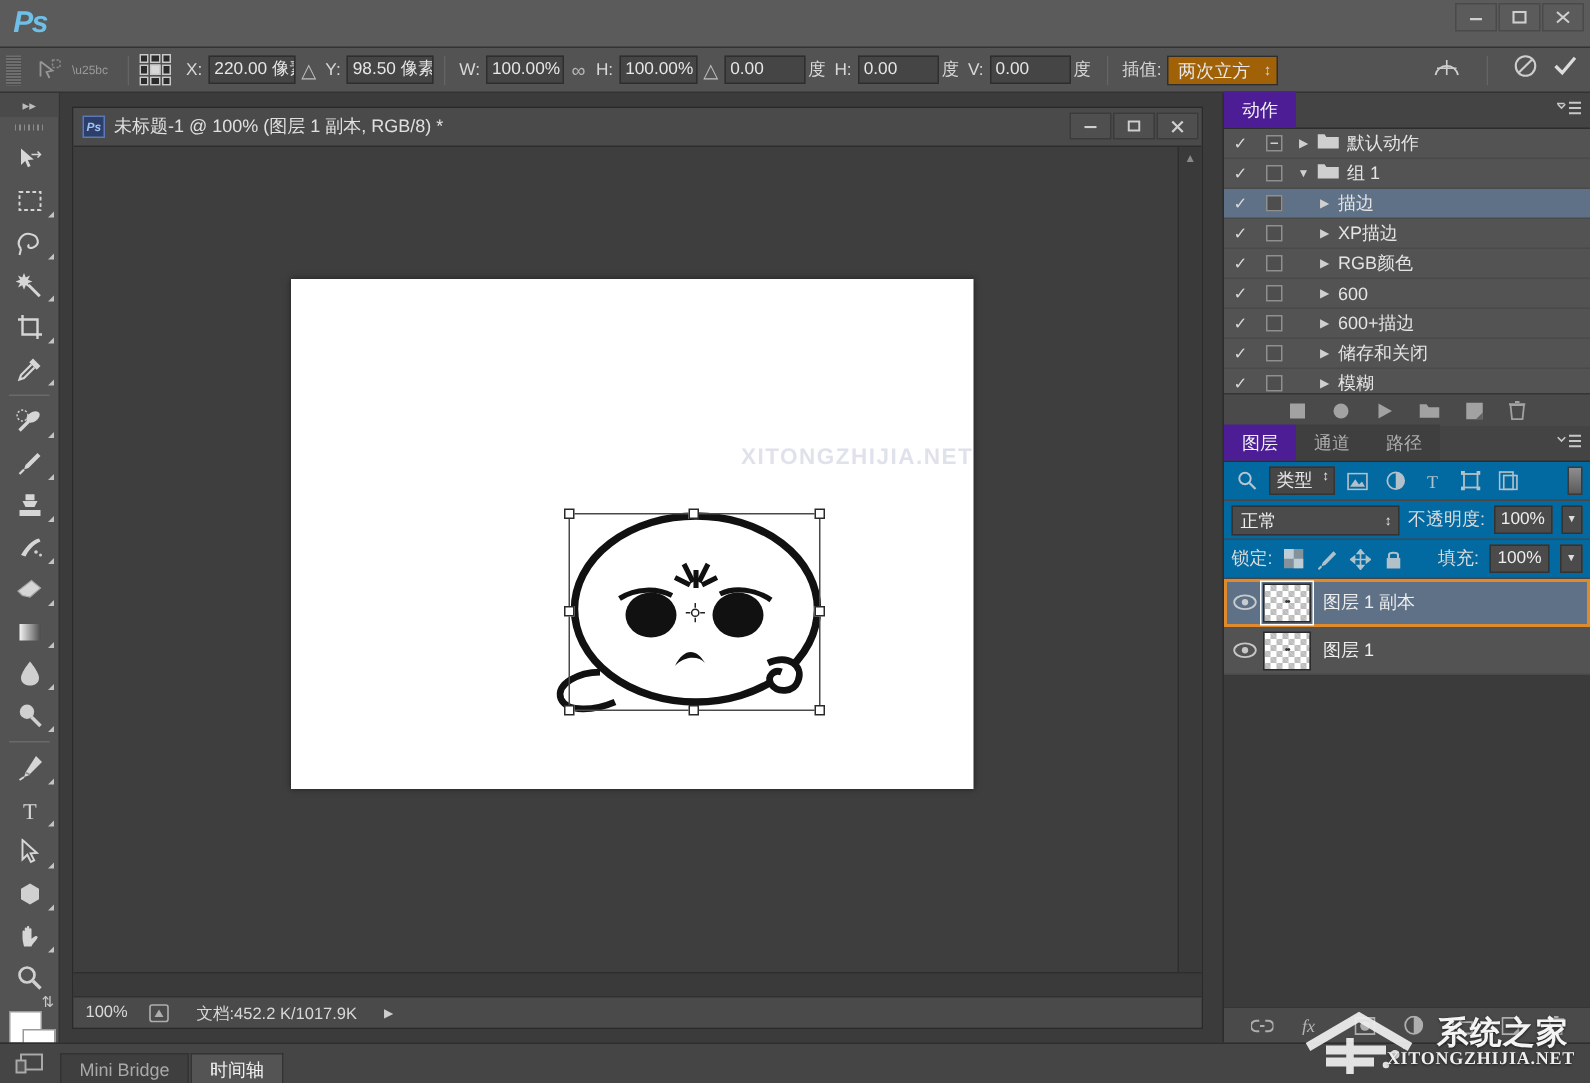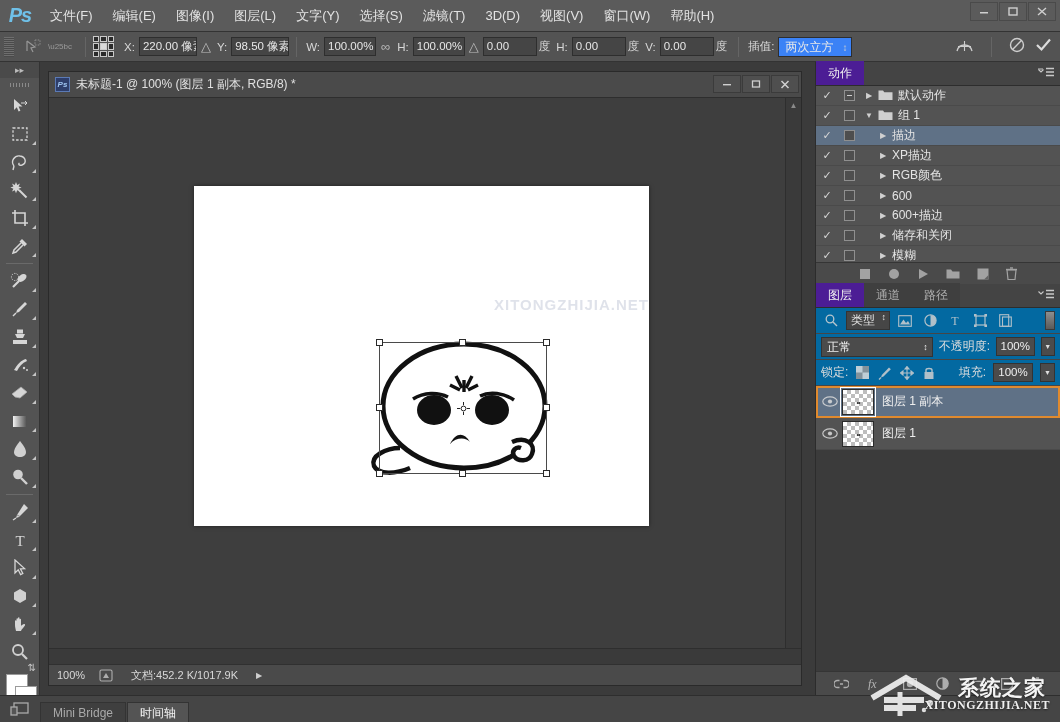--- a/index.html
+++ b/index.html
@@ -58,21 +58,21 @@
     background: #454545; border: 1px solid #2e2e2e;
     height: 19px; line-height: 17px; padding: 0 3px;
     color: #e6e6e6; font-size: 11.5px; overflow: hidden; white-space: nowrap;
   }
   .w-x { width: 58px; }
   .w-pct { width: 52px; }
   .w-ang { width: 54px; }
   .glyph { opacity: .8; font-size: 13px; margin: 0 4px; }
   .link-g { margin: 0 5px; opacity: .75; font-size: 13px; }
   .opt-select {
-    background: #3b82f6; border: 1px solid #2e2e2e; height: 20px; line-height: 18px;
+    background: #a16207; border: 1px solid #2e2e2e; height: 20px; line-height: 18px;
     padding: 0 18px 0 6px; color: #e8e8e8; position: relative; font-size: 12px; white-space: nowrap;
   }
   .opt-select::after {
     content: "\2195"; position: absolute; right: 4px; top: 1px; font-size: 10px; color: #cfcfcf;
   }
   .opt-right { margin-left: auto; display: flex; align-items: center; padding-right: 8px; gap: 10px; }
   .cancel-ic { font-size: 16px; color: #cdcdcd; }
   .commit-ic { font-size: 16px; color: #dcdcdc; }
 
   
@@ -315,33 +315,20 @@
   .wm-mark {
     position: absolute; left: 0px; top: 0px; font-size: 40px; color: #f0f0f0;
     font-weight: bold; opacity: .92;
   }
 </style>
 </head>
 <body>
 
 <div class="menubar">
   <div class="ps-logo">Ps</div>
-  <div id="menu-items" style="display:flex;">
-      <div class="menu-item">文件(F)</div>
-      <div class="menu-item">编辑(E)</div>
-      <div class="menu-item">图像(I)</div>
-      <div class="menu-item">图层(L)</div>
-      <div class="menu-item">文字(Y)</div>
-      <div class="menu-item">选择(S)</div>
-      <div class="menu-item">滤镜(T)</div>
-      <div class="menu-item">3D(D)</div>
-      <div class="menu-item">视图(V)</div>
-      <div class="menu-item">窗口(W)</div>
-      <div class="menu-item">帮助(H)</div>
-    </div>
   <div class="win-controls">
     <div class="win-btn">
       <svg width="10" height="8" viewBox="0 0 10 8">
           <rect x="1" y="4" width="8" height="1.5" fill="#cfcfcf"></rect>
         </svg>
     </div>
     <div class="win-btn">
       <svg width="10" height="9" viewBox="0 0 10 9">
           <rect x="1" y="1" width="8" height="7" fill="none" stroke="#cfcfcf" stroke-width="1.4"></rect>
         </svg>

